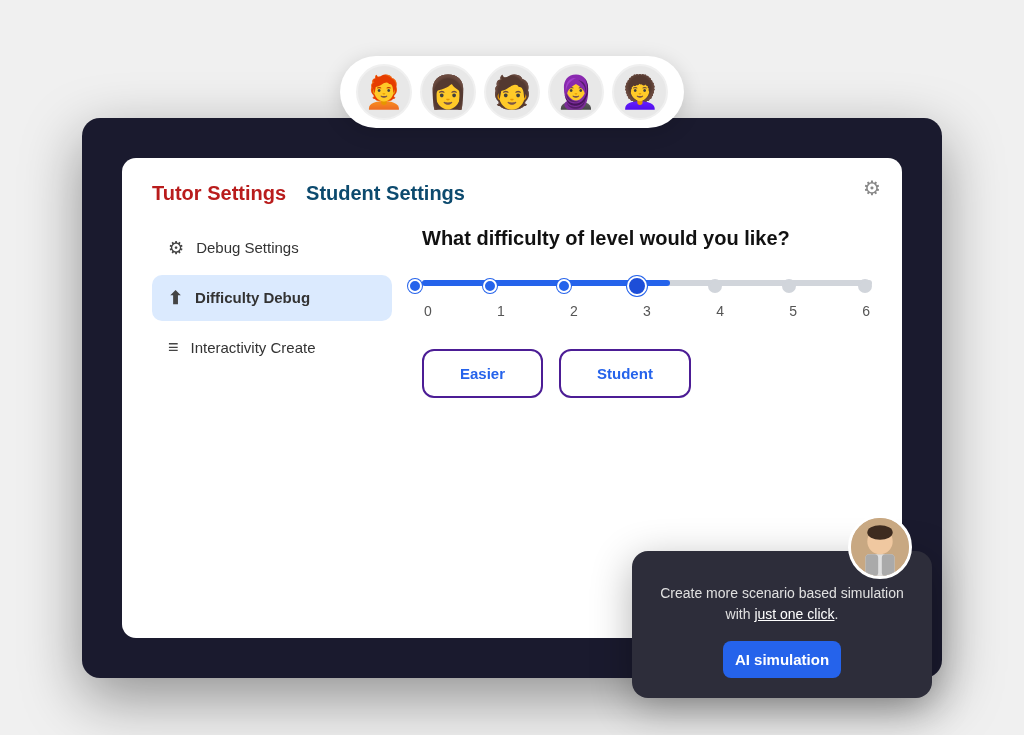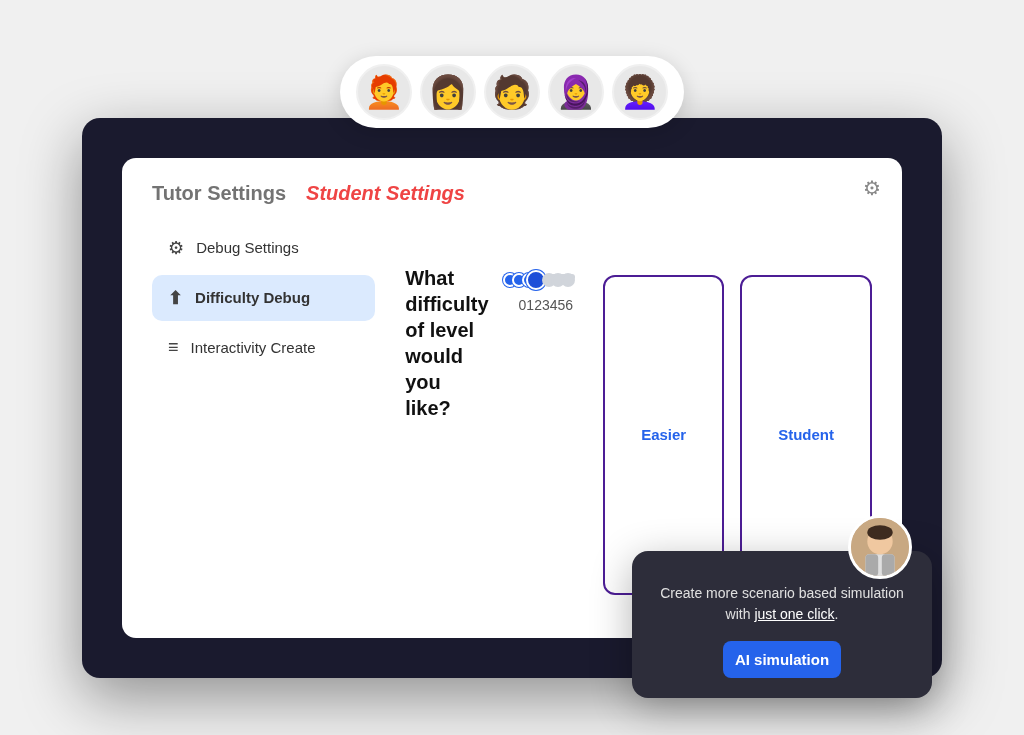--- a/index.html
+++ b/index.html
@@ -87,27 +87,26 @@
     .tab-header {
       display: flex;
       align-items: center;
       gap: 20px;
       padding: 24px 30px 0;
     }
 
     .tab-label {
       font-size: 20px;
       font-weight: 700;
-      color: #737373;
+      color: #b91c1c;
       cursor: pointer;
     }
 
     .tab-label.active {
-      color: #ef4444;
-      font-style: italic;
+      color: #0c4a6e;
     }
 
     
     .content-area {
       display: flex;
       padding: 20px 30px;
       gap: 30px;
       height: calc(100% - 70px);
     }
 
@@ -137,23 +136,22 @@
 
     .sidebar-icon {
       font-size: 18px;
       color: #444;
     }
 
     
     .right-content {
       flex: 1;
       display: flex;
-      flex-direction: row;
-      gap: 28px;
-      margin-top: 40px;
+      flex-direction: column;
+      gap: 20px;
     }
 
     .question-title {
       font-size: 20px;
       font-weight: 700;
       color: #111;
       line-height: 1.3;
     }
 
     

